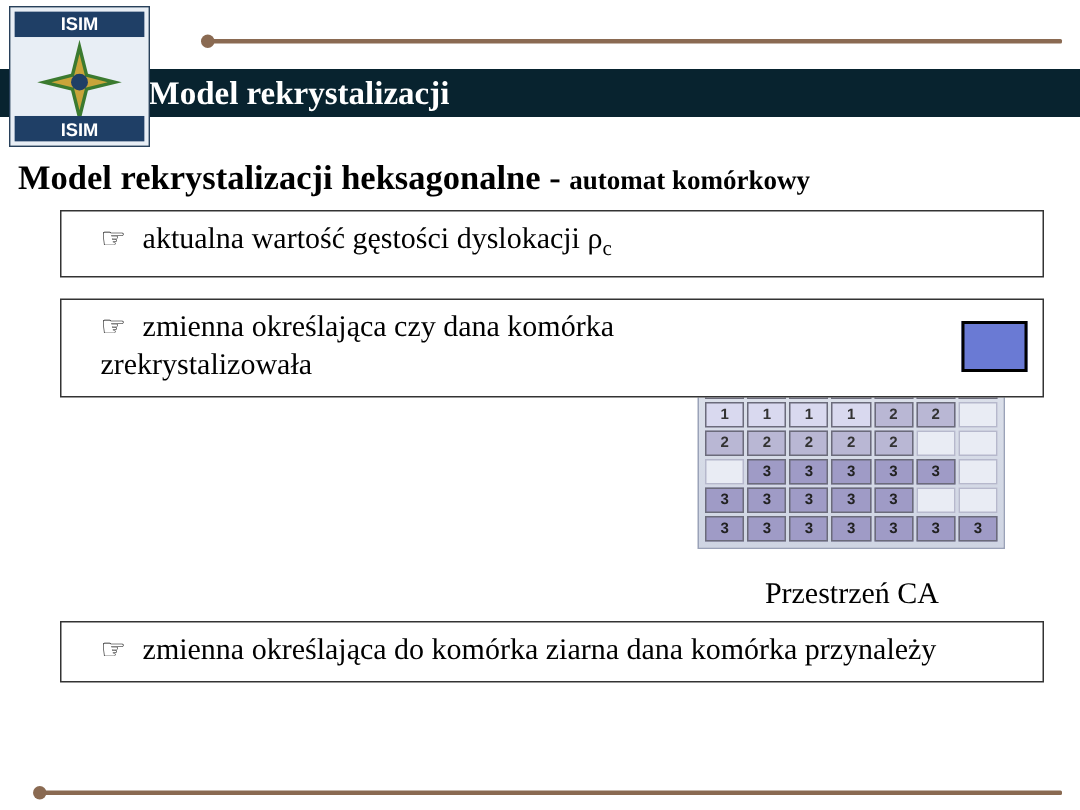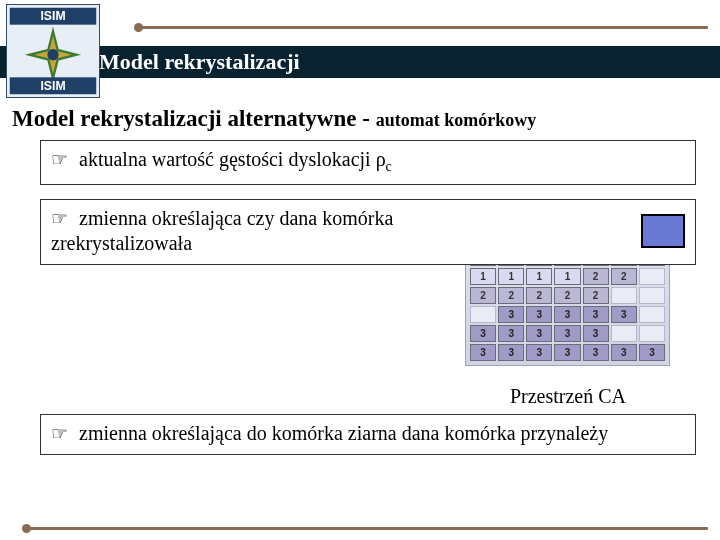--- a/index.html
+++ b/index.html
@@ -78,21 +78,21 @@
     margin-bottom: 20px;
   }
   .boxes {
     padding-left: 28px;
     padding-right: 12px;
     position: relative;
   }
   .box {
     border: 1px solid #333;
     background: #fff;
-    padding: 6px 10px 8px 10px;
+    padding: 6px 10px 8px 26px;
     margin-bottom: 14px;
     font-size: 20px;
     line-height: 1.25;
     position: relative;
     z-index: 5;
   }
   .box .bullet {
     font-family: "Segoe UI Symbol", "Arial Unicode MS", sans-serif;
     font-size: 19px;
     padding-right: 6px;
@@ -193,21 +193,21 @@
     </svg>
   </div>
   <div class="topline"></div>
   <div class="titlebar">
     <span class="titlebar-text">Model rekrystalizacji</span>
   </div>
 </div>
 
 <div class="content">
   <div class="subheading">
-    <span>Model rekrystalizacji alternatywne - </span><span class="tail">automat komórkowy</span>
+    <span>Model rekrystalizacji heksagonalne - </span><span class="tail">automat komórkowy</span>
   </div>
 
   <div class="boxes">
     <div class="box">
       <span class="bullet">☞</span>
       <span>aktualna wartość gęstości dyslokacji ρ</span><span class="sub">c</span>
     </div>
 
     <div class="box box2">
       <span class="txt">

